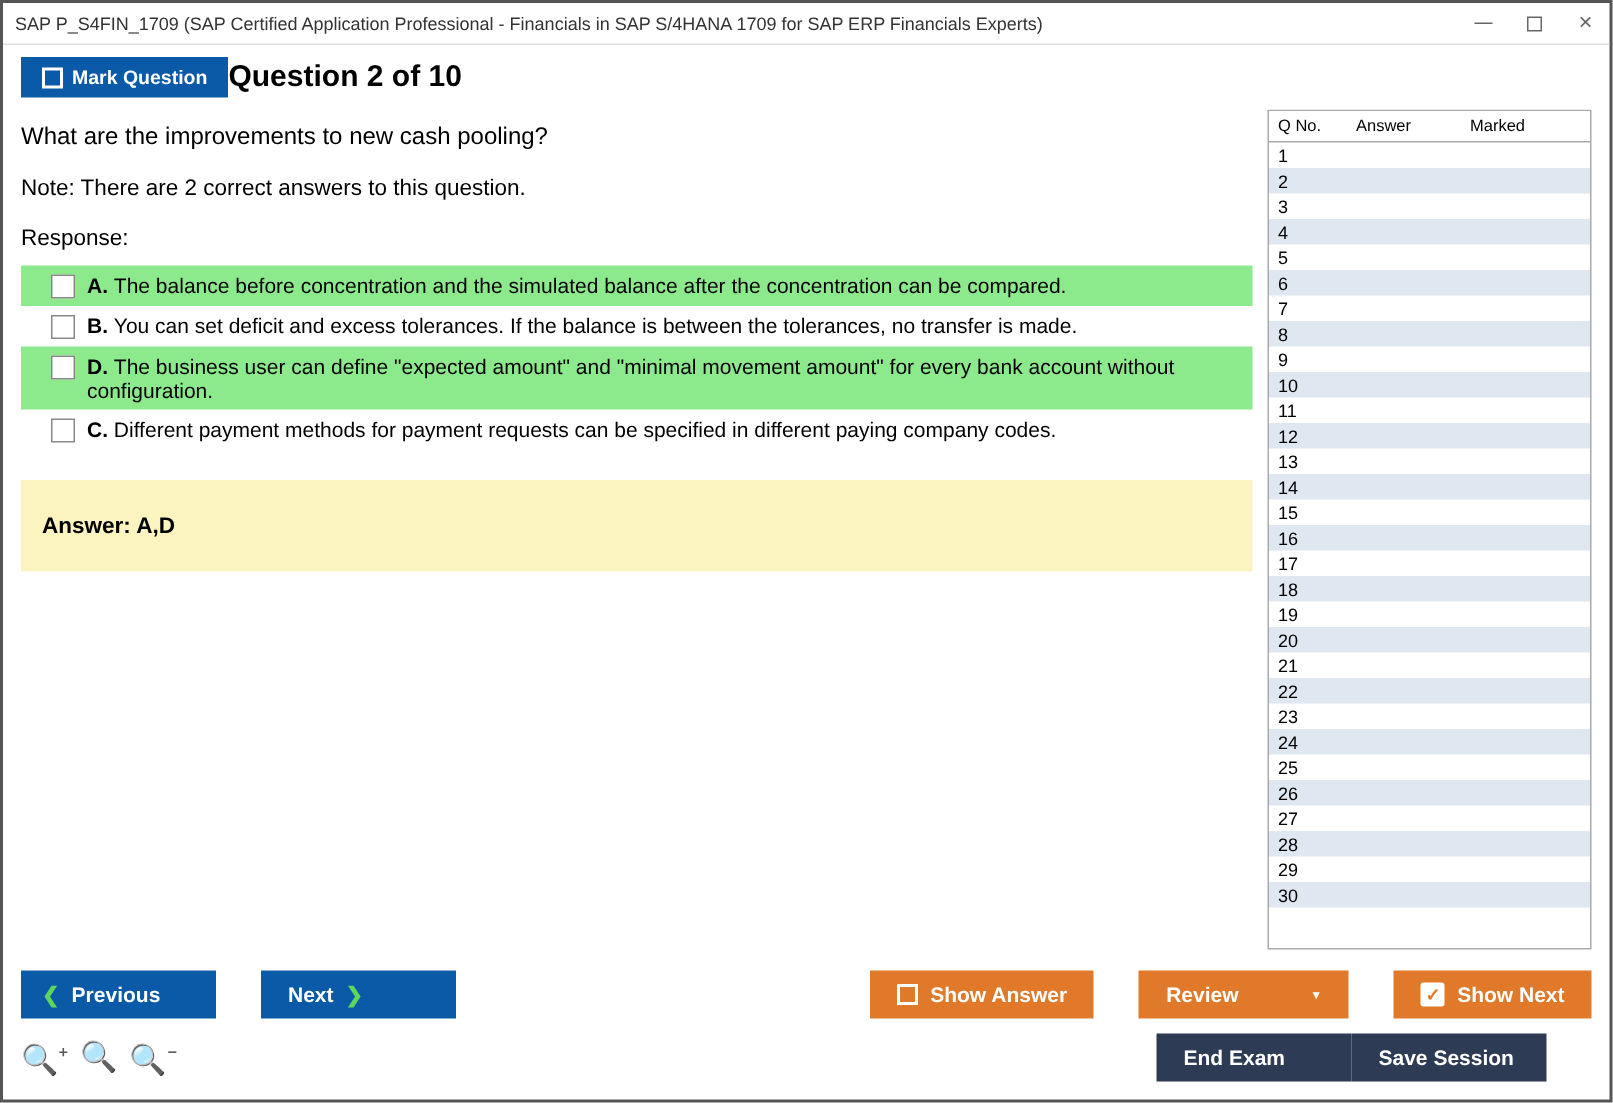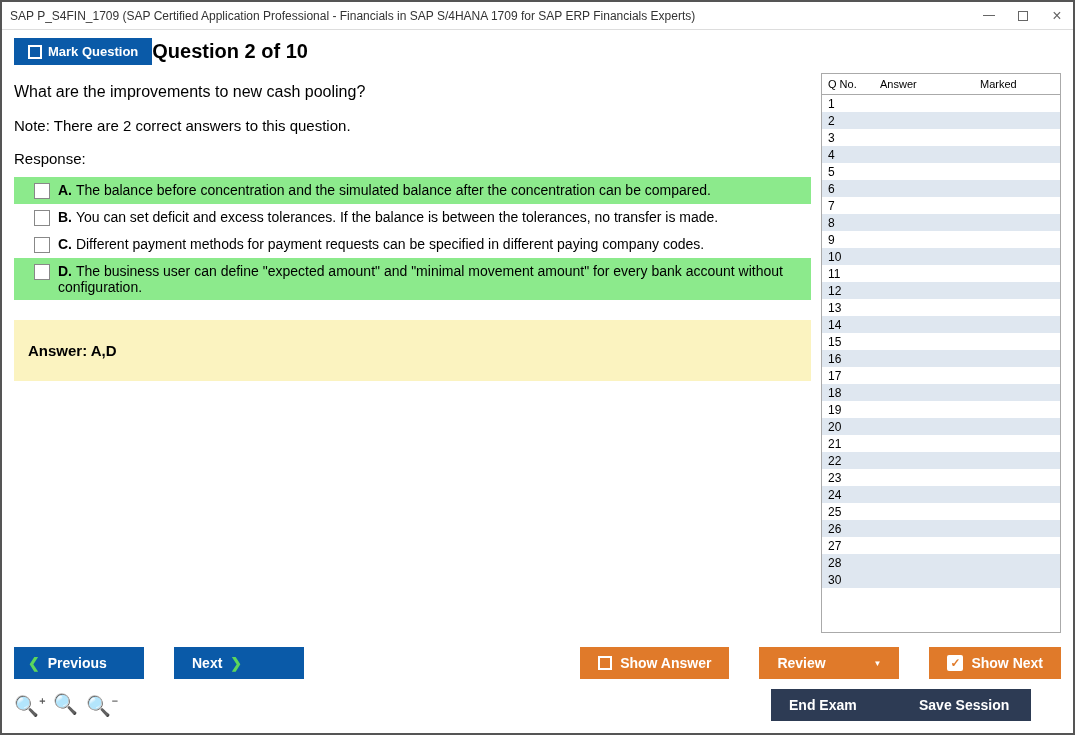--- a/index.html
+++ b/index.html
@@ -86,21 +86,21 @@
 
     .answer-box {
       background: #fbf3c0;
       padding: 22px 14px;
       margin-top: 20px;
       font-size: 15px;
     }
     .answer-box b { font-weight: bold; }
 
     .nav-panel {
-      width: 240px;
+      width: 216px;
       border: 1px solid #aaa;
       display: flex;
       flex-direction: column;
       font-size: 12px;
     }
     .nav-header {
       display: flex;
       border-bottom: 1px solid #aaa;
       padding: 4px 6px;
       font-size: 11px;
@@ -196,27 +196,27 @@
     <div class="q-resp-label">Response:</div>
     <div id="choices">
         <div class="choice correct">
           <div class="choice-box"></div>
           <div class="choice-text"><b>A. </b>The balance before concentration and the simulated balance after the concentration can be compared.</div>
         </div>
         <div class="choice">
           <div class="choice-box"></div>
           <div class="choice-text"><b>B. </b>You can set deficit and excess tolerances. If the balance is between the tolerances, no transfer is made.</div>
         </div>
+        <div class="choice correct">
+          <div class="choice-box"></div>
+          <div class="choice-text"><b>D. </b>The business user can define "expected amount" and "minimal movement amount" for every bank account without configuration.</div>
+        </div>
         <div class="choice">
           <div class="choice-box"></div>
           <div class="choice-text"><b>C. </b>Different payment methods for payment requests can be specified in different paying company codes.</div>
-        </div>
-        <div class="choice correct">
-          <div class="choice-box"></div>
-          <div class="choice-text"><b>D. </b>The business user can define "expected amount" and "minimal movement amount" for every bank account without configuration.</div>
         </div>
       </div>
     <div class="answer-box">
       <b>Answer: A,D</b>
     </div>
   </div>
 
   <div class="nav-panel">
     <div class="nav-header">
       <span class="col-q">Q No.</span>
@@ -300,20 +300,23 @@
           <span class="rn">25</span>
         </div>
         <div class="nav-row alt">
           <span class="rn">26</span>
         </div>
         <div class="nav-row">
           <span class="rn">27</span>
         </div>
         <div class="nav-row alt">
           <span class="rn">28</span>
+        </div>
+        <div class="nav-row">
+          <span class="rn">29</span>
         </div>
         <div class="nav-row alt">
           <span class="rn">30</span>
         </div>
       </div>
   </div>
 </div>
 
 <div class="footer">
   <div class="footer-row1">

